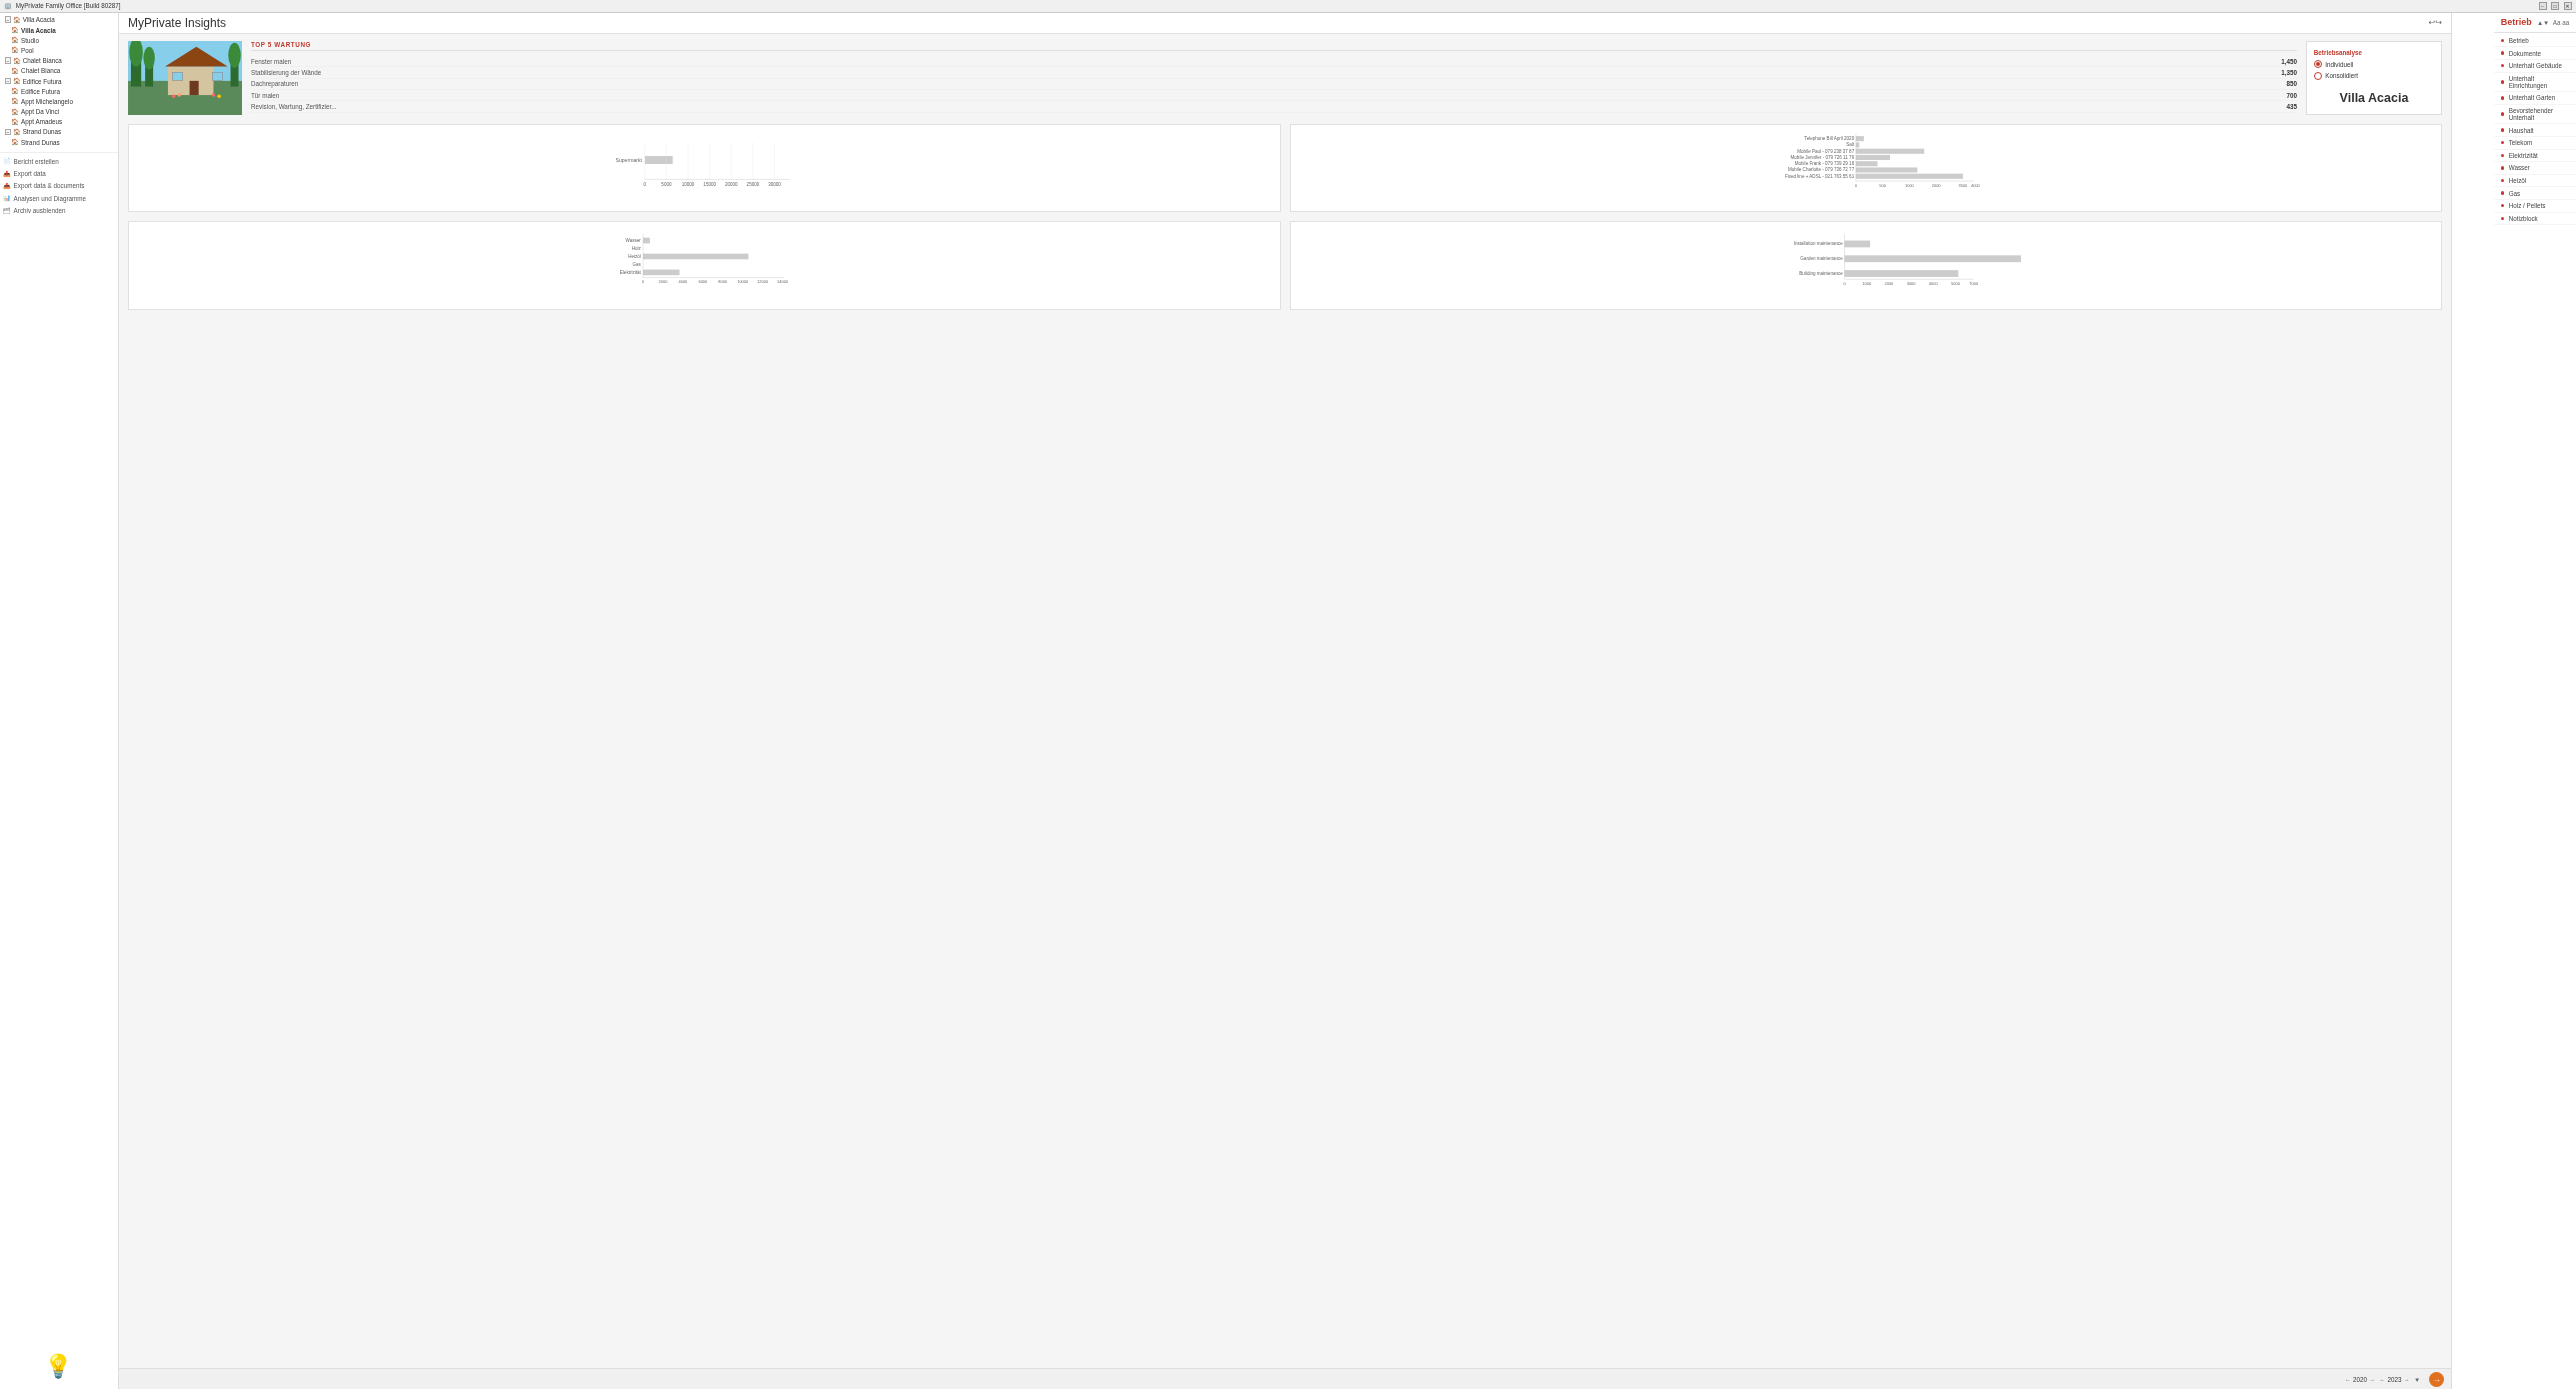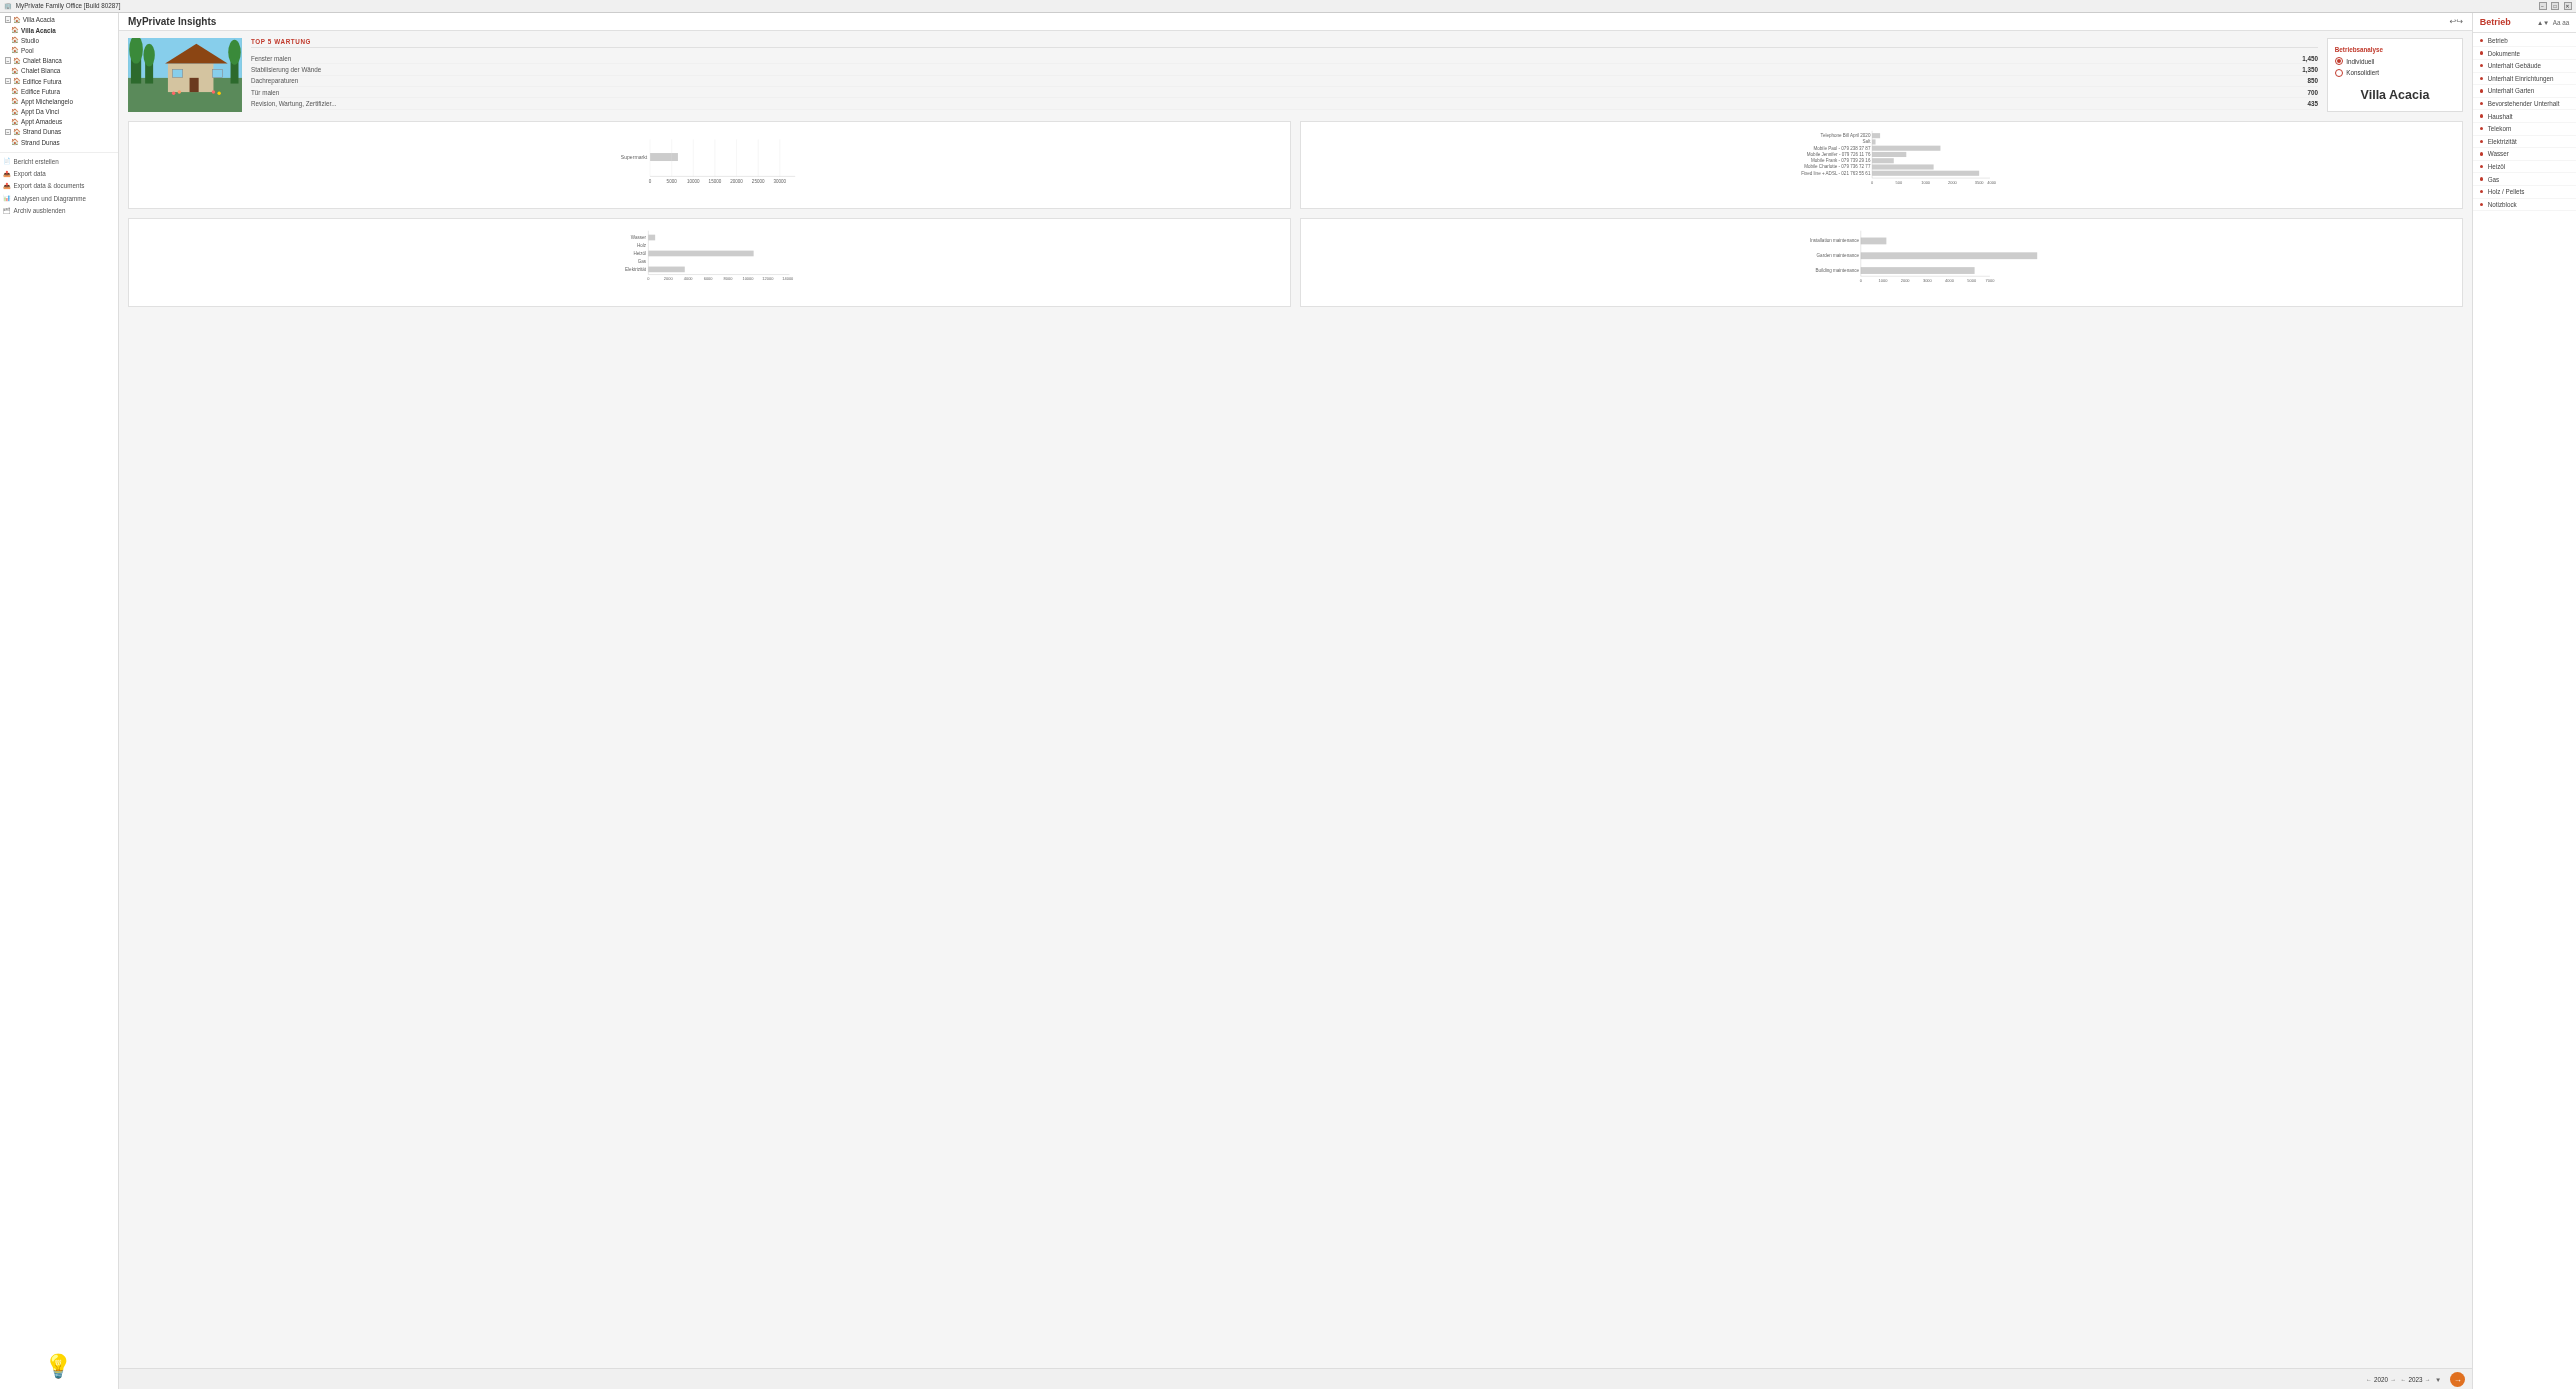--- a/index.html
+++ b/index.html
@@ -24,21 +24,21 @@
     .tree-expand { width: 6.8px; height: 6.8px; border: 0.6px solid #aaa; display: inline-flex; align-items: center; justify-content: center; font-size: 5.1px; margin-right: 1.7px; flex-shrink: 0; background: #f5f5f5; }
     .tree-icon { width: 8px; height: 8px; margin-right: 1.7px; flex-shrink: 0; display: inline-flex; align-items: center; justify-content: center; font-size: 6.3px; }
     .sidebar-menu-item { display: flex; align-items: center; padding: 1.7px 2.3px; cursor: pointer; color: #555; }
     .sidebar-menu-icon { width: 9px; height: 9px; margin-right: 2.3px; display: inline-flex; align-items: center; justify-content: center; }
     .lightbulb { font-size: 23px; text-align: center; padding: 9px; }
     
     
     .content { flex: 1; overflow-y: auto; background: #f5f5f5; padding: 0; display: flex; flex-direction: column; }
     
     .content-header { background: #fff; padding: 3.4px 9px; border-bottom: 0.6px solid #e0e0e0; display: flex; align-items: center; justify-content: space-between; }
-    .content-title { font-size: 10px; font-weight: bold; color: #333; }
+    .content-title { font-size: 12px; font-weight: normal; color: #333; }
     .header-icons { display: flex; gap: 4.5px; }
     
     .content-body { flex: 1; padding: 6.8px 9px; overflow-y: auto; }
     
     
     .top-section { display: flex; gap: 9px; margin-bottom: 9px; }
     .property-image { width: 114px; height: 74px; background: #ccc; flex-shrink: 0; overflow: hidden; position: relative; }
     
     .maintenance-section { flex: 1; }
     .section-title { color: #c0392b; font-weight: bold; font-size: 6.3px; letter-spacing: 0.6px; margin-bottom: 4.5px; border-bottom: 0.6px solid #e0e0e0; padding-bottom: 2.3px; }
@@ -53,21 +53,21 @@
     .radio-item { display: flex; align-items: center; gap: 3.4px; cursor: pointer; }
     .radio-circle { width: 8px; height: 8px; border-radius: 50%; border: 1.1px solid #c0392b; display: flex; align-items: center; justify-content: center; }
     .radio-circle.checked::after { content: ''; width: 4px; height: 4px; border-radius: 50%; background: #c0392b; }
     .property-name-display { font-size: 12.5px; font-weight: bold; color: #333; text-align: center; margin-top: 11.4px; }
     
     
     .charts-row { display: flex; gap: 9px; margin-bottom: 9px; }
     .chart-container { flex: 1; background: #fff; border: 0.6px solid #e0e0e0; padding: 5.7px; }
     
     
-    .right-panel { width: 104px; background: #fff; border-left: 0.6px solid #ddd; flex-shrink: 0; overflow-y: auto; }
+    .right-panel { width: 125px; background: #fff; border-left: 0.6px solid #ddd; flex-shrink: 0; overflow-y: auto; padding-left: 42px; }
     .right-panel-header { padding: 4.5px 6.8px; border-bottom: 0.6px solid #e0e0e0; display: flex; align-items: center; justify-content: space-between; }
     .right-panel-title { font-size: 9px; font-weight: bold; color: #c0392b; }
     .right-panel-icons { display: flex; gap: 3.4px; font-size: 6.3px; color: #666; }
     .right-panel-menu { padding: 2.3px 0; }
     .right-menu-item { display: flex; align-items: center; padding: 2.3px 6.8px; cursor: pointer; border-bottom: 0.6px solid #f5f5f5; font-size: 6.3px; color: #444; }
     .right-menu-dot { width: 3.4px; height: 3.4px; border-radius: 50%; background: #c0392b; margin-right: 4.5px; flex-shrink: 0; }
     
     
     .bottom-bar { background: #f0f0f0; border-top: 0.6px solid #ddd; padding: 2.3px 6.8px; display: flex; align-items: center; justify-content: flex-end; gap: 4.5px; font-size: 6.3px; }
     .year-nav { display: flex; align-items: center; gap: 2.3px; }

